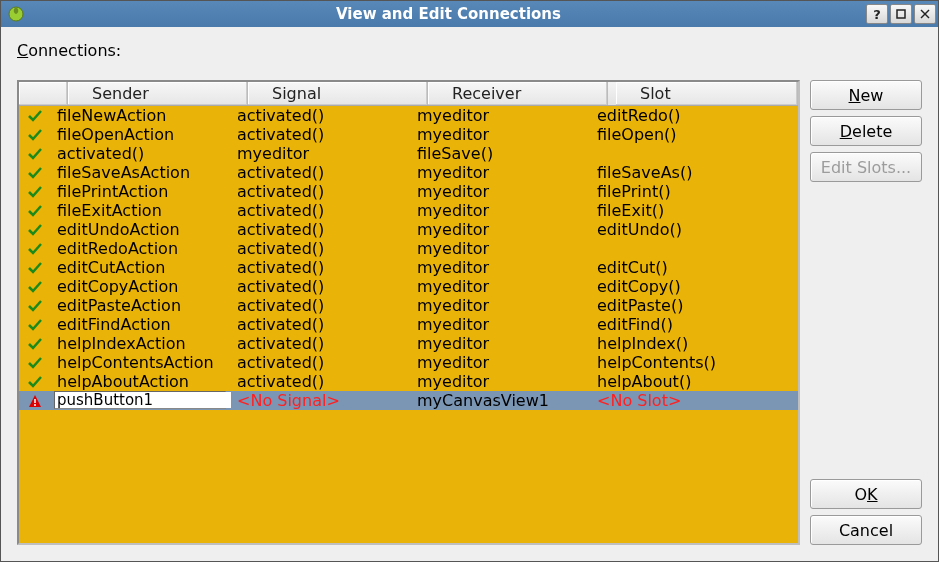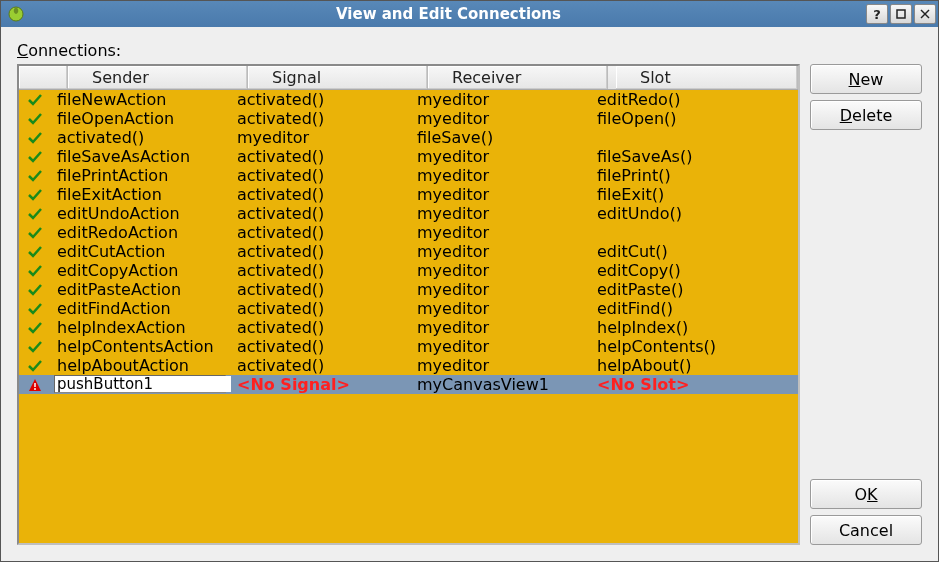--- a/index.html
+++ b/index.html
@@ -7,21 +7,21 @@
   
   .window { width: 939px; height: 562px; background: #efefef; border: 1px solid #555; display: flex; flex-direction: column; }
   
   .titlebar { height: 26px; background: linear-gradient(to bottom, #5888b8, #4a7aac); display: flex; align-items: center; color: #fff; font-weight: bold; }
   .titlebar .app-icon { width: 22px; height: 22px; margin: 0 4px; display:flex; align-items:center; justify-content:center; }
   .titlebar .title { flex: 1; text-align: center; font-size: 15px; }
   .titlebar .win-btns { display: flex; gap: 2px; padding-right: 2px; }
   .titlebar .win-btn { width: 22px; height: 20px; background: linear-gradient(to bottom,#f8f8f8,#d8d8d8); border: 1px solid #888; display:flex; align-items:center; justify-content:center; font-size: 13px; color:#222; cursor:default; border-radius:2px;}
   
   .content { flex:1; padding: 14px 16px 16px 16px; display:flex; flex-direction:column; }
-  .label { font-size: 16px; margin-bottom: 4px; }
+  .label { font-size: 16px; margin-bottom: 20px; }
   .label .u { text-decoration: underline; }
   
   .main-row { flex:1; display:flex; gap: 10px; }
   
   .table-wrap { flex:1; border: 2px solid #bfbfbf; border-top-color:#8a8a8a; border-left-color:#8a8a8a; background:#fff; display:flex; flex-direction:column; overflow:hidden;}
   
   .thead { display:flex; background: linear-gradient(to bottom,#f5f5f5,#e2e2e2); border-bottom:1px solid #aaa; }
   .th { padding: 2px 24px; border-right:1px solid #bbb; font-size:16px; color:#222; text-align:left; background: linear-gradient(to bottom,#f7f7f7,#e6e6e6); box-shadow: inset -1px -1px 0 #ccc, inset 1px 1px 0 #fff; }
   .col-check { width: 32px; flex:none; }
   .col-sender { width: 180px; flex:none; }
@@ -31,21 +31,21 @@
   
   .tbody { flex:1; overflow:auto; background:#eab308; }
   .tr { display:flex; height:19px; line-height:19px; font-size:16px; color:#000; }
   .tr.selected { background:#7b96b5; color:#000; }
   .td { padding: 0 6px; white-space:nowrap; overflow:hidden; }
   .td.check { width:32px; flex:none; display:flex; align-items:center; justify-content:center; padding:0;}
   .td.sender { width:180px; flex:none; }
   .td.signal { width:180px; flex:none; }
   .td.receiver { width:180px; flex:none; }
   .td.slot { flex:1; }
-  .invalid { color:#e00000; font-weight:bold; }
+  .invalid { color:#e00000; font-weight:normal; }
   .tr.selected .invalid { color:#ff2020; }
   
   .sender-combo { display:flex; align-items:center; width:172px; height:18px; background:#fff; border:1px solid #888; border-top-color:#666; border-left-color:#666; margin-top:0px;}
   .sender-combo input { flex:1; border:none; outline:none; font-size:15px; padding:0 2px; height:16px; font-family:inherit;}
   
   .side { width: 112px; display:flex; flex-direction:column; gap:6px; }
   .spacer { flex:1; }
   .btn { height: 30px; background: linear-gradient(to bottom,#fbfbfb,#e4e4e4); border:1px solid #9a9a9a; border-radius:3px; box-shadow: inset 1px 1px 0 #fff; font-size:16px; color:#000; display:flex; align-items:center; justify-content:center; cursor:default;}
   .btn.disabled { color:#9c9c9c; }
   .btn .u { text-decoration: underline; }
@@ -281,20 +281,23 @@
 
       <div class="side">
         <div class="btn">
             <span class="u">N</span>
             <span>ew</span>
           </div>
         <div class="btn">
             <span class="u">D</span>
             <span>elete</span>
           </div>
+        <div class="btn disabled">
+            <span>Edit Slots...</span>
+          </div>
         <div class="spacer"></div>
         <div class="btn">
             <span>O</span>
             <span class="u">K</span>
           </div>
         <div class="btn">
             <span>Cancel</span>
           </div>
       </div>
     </div>

